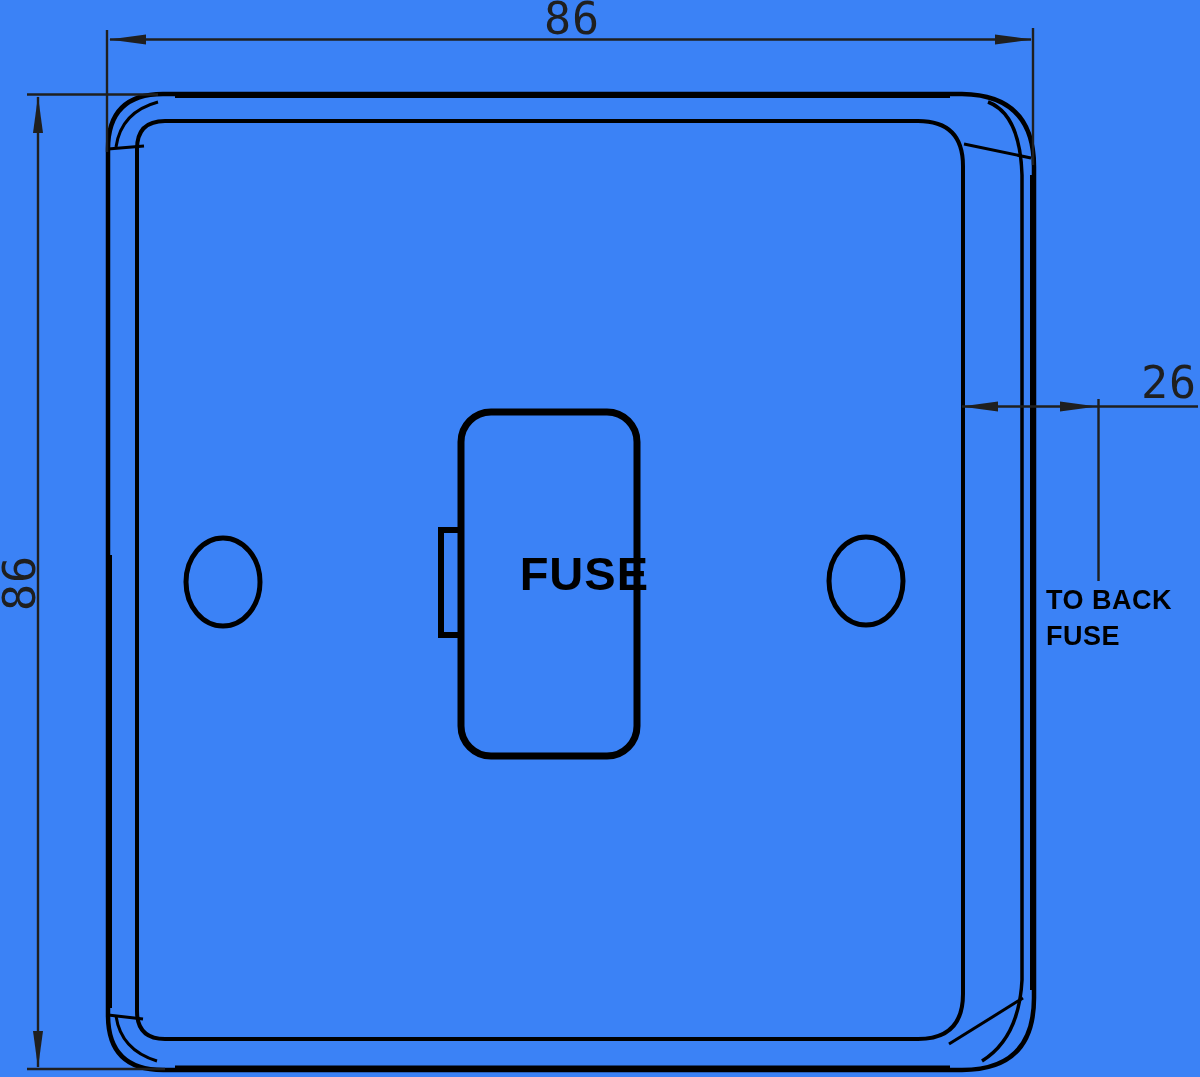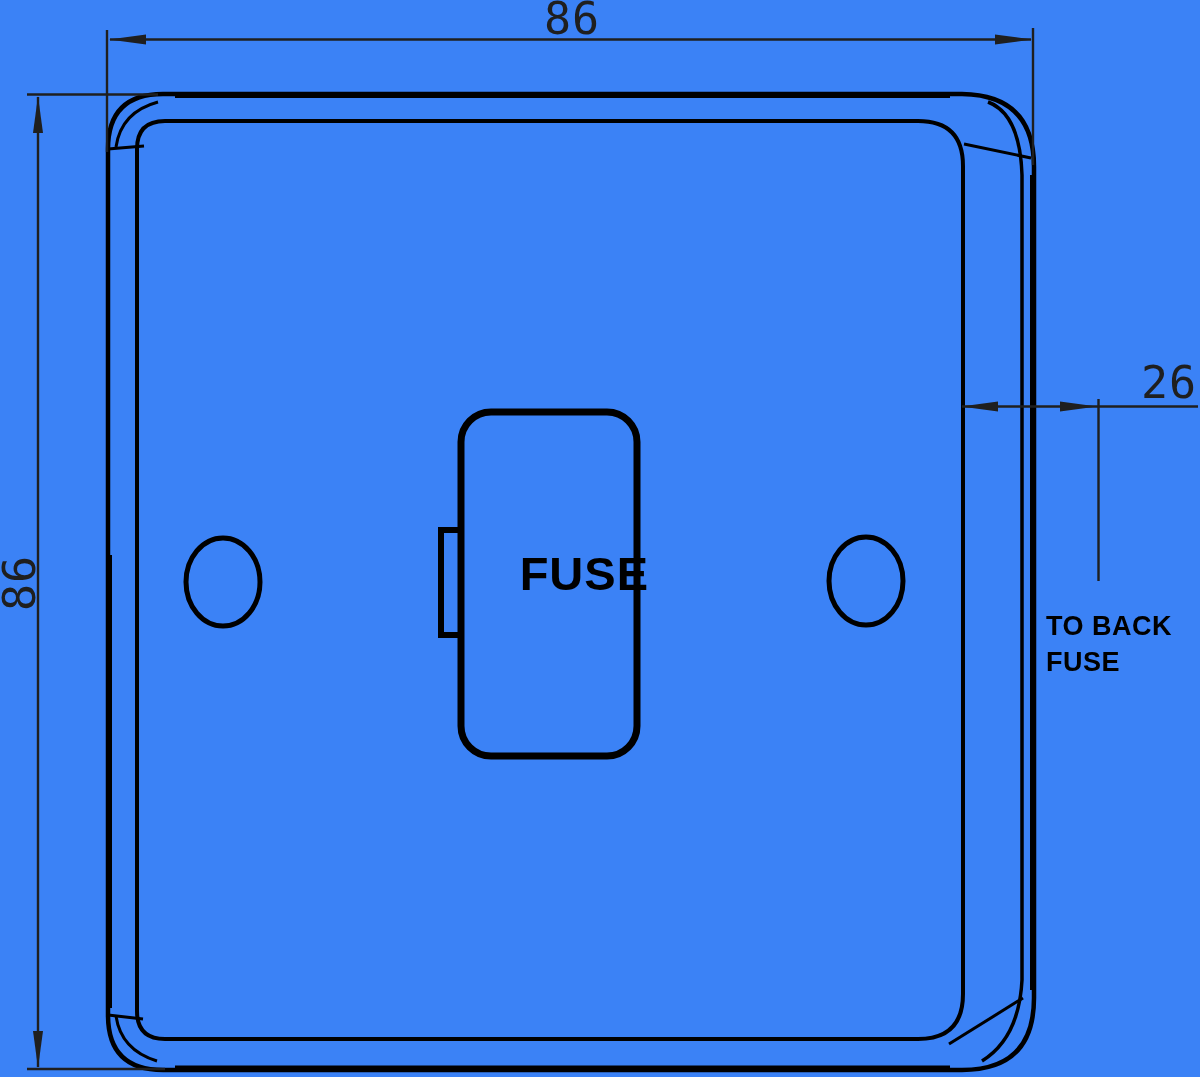--- a/index.html
+++ b/index.html
@@ -36,21 +36,21 @@
   .dim-text-width  { left: 534px; top: -4px;  width: 76px; }
   .dim-text-depth  { left: 1134px; top: 360px; width: 70px; }
   .dim-text-height {
     left: -18px; top: 560px; width: 76px; height: 46px;
     transform: rotate(-90deg);
     transform-origin: center center;
   }
   .depth-note {
     position: absolute;
     left: 1046px;
-    top: 608px;
+    top: 582px;
     font-family: "Liberation Sans", sans-serif;
     font-weight: bold;
     font-size: 27px;
     line-height: 36px;
     color: #000000;
     letter-spacing: 0.5px;
     white-space: nowrap;
   }
   .fuse-label {
     position: absolute;

